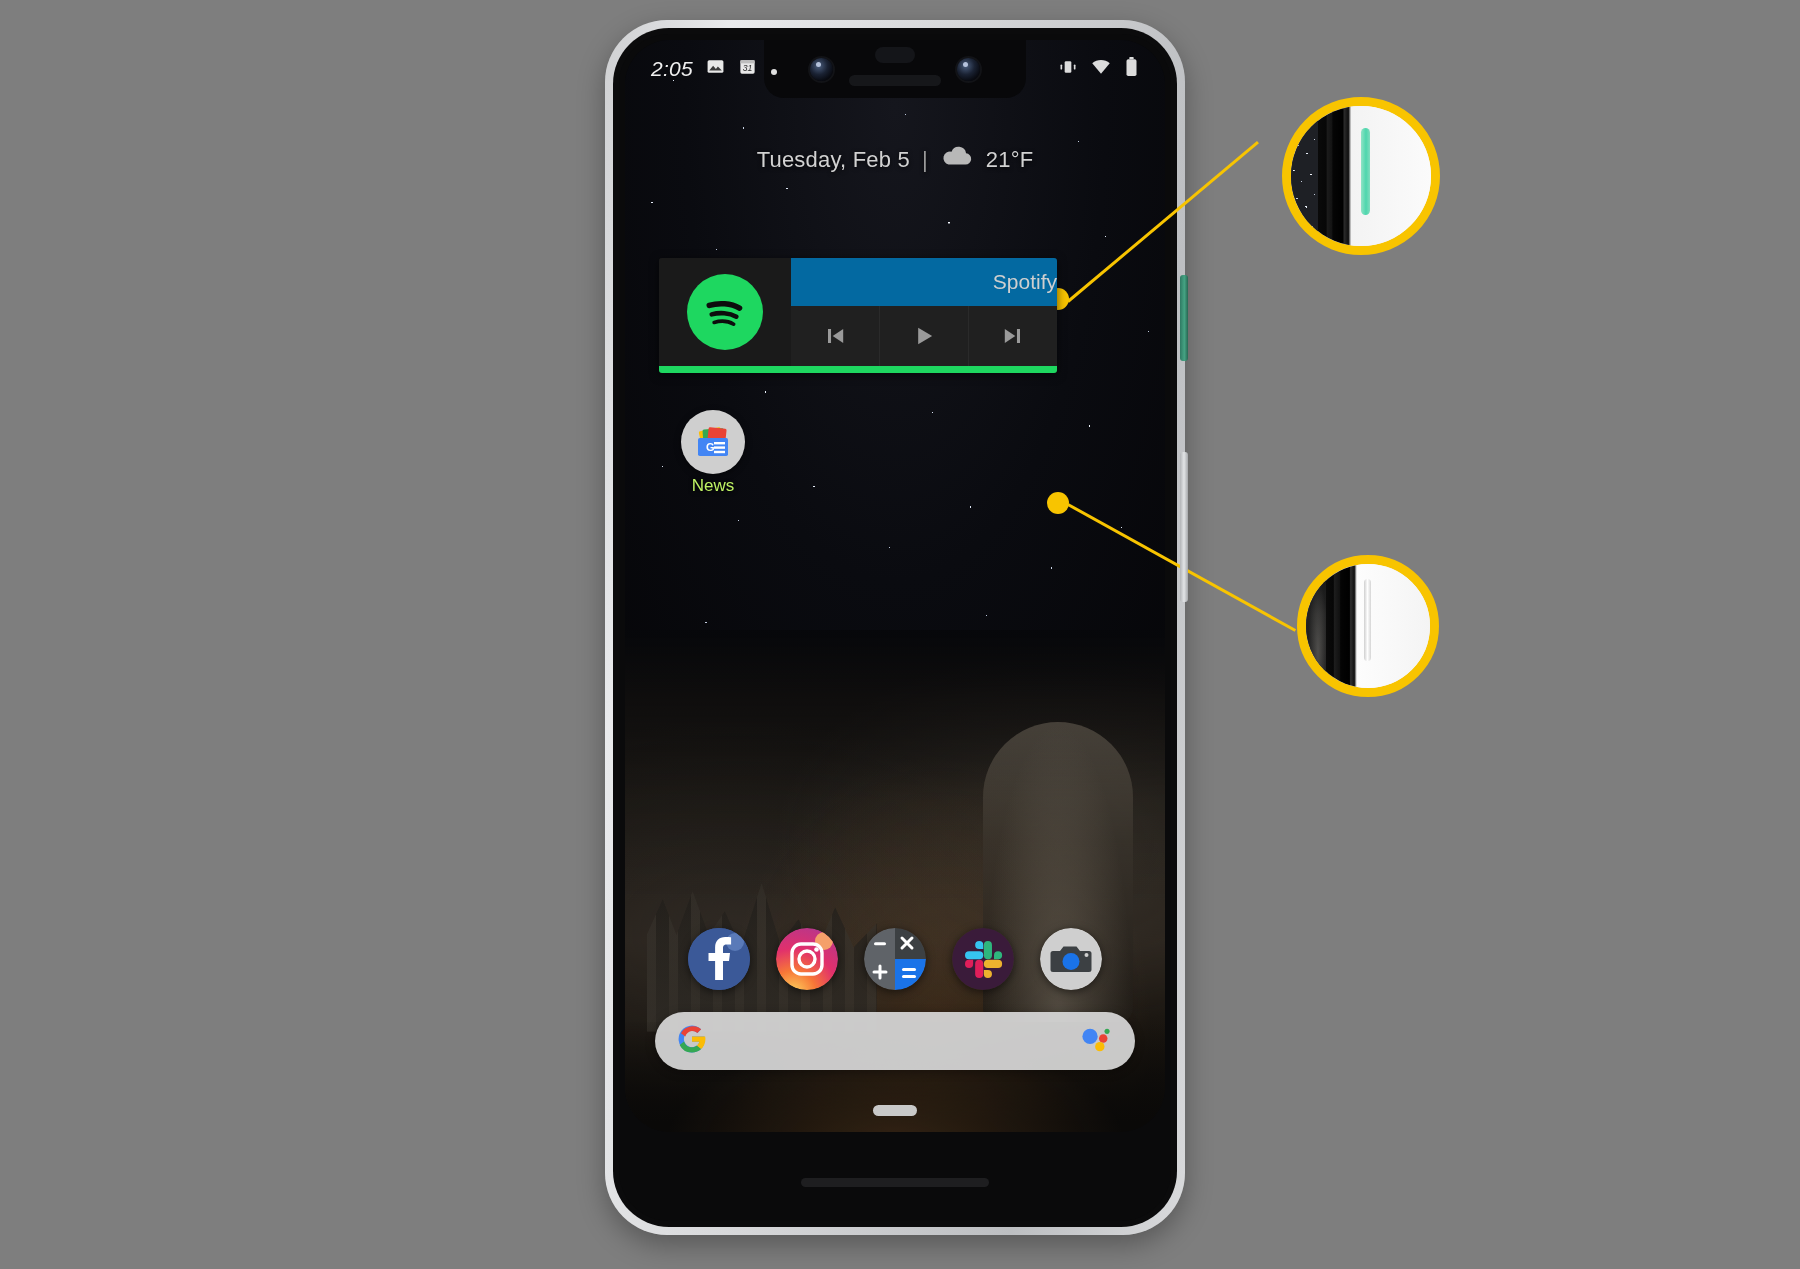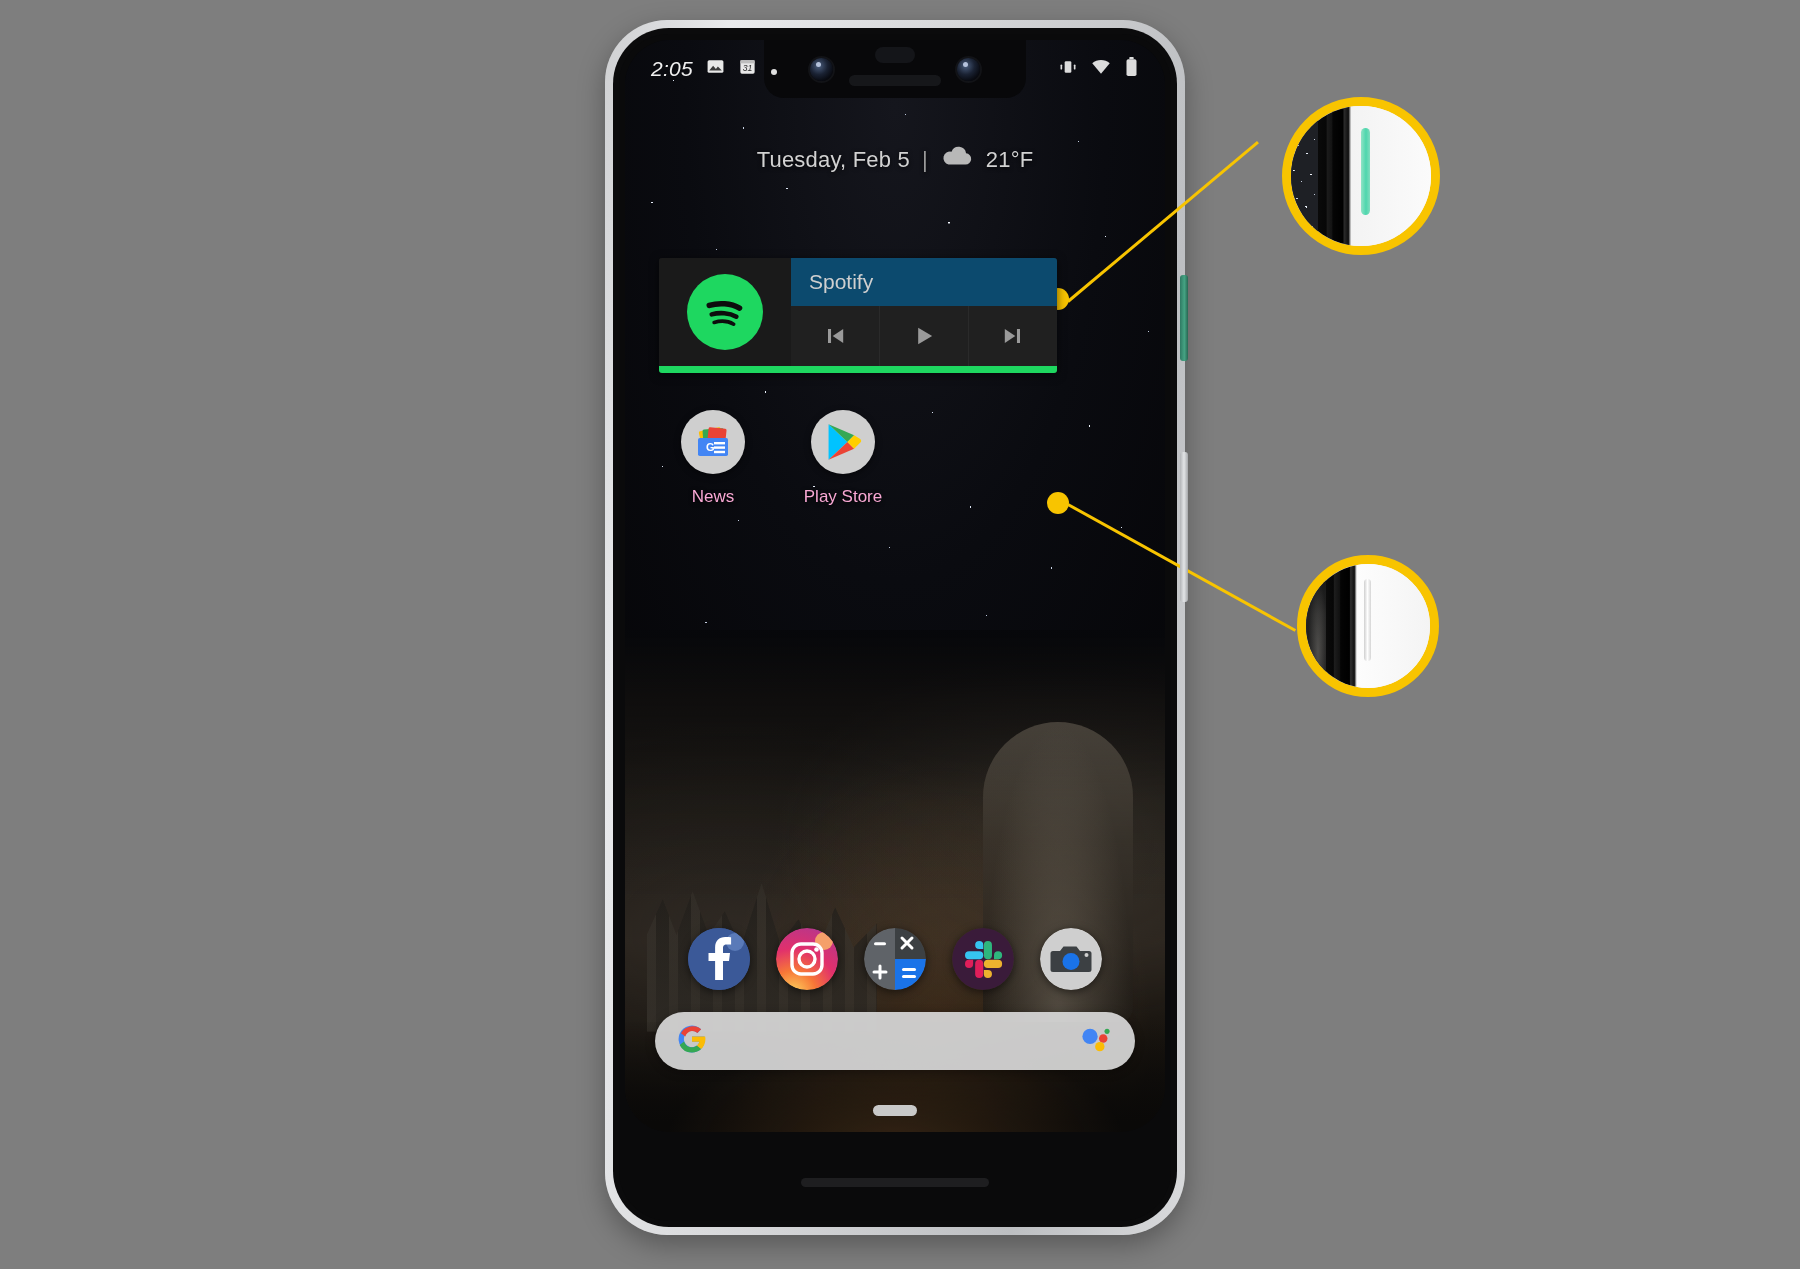--- a/index.html
+++ b/index.html
@@ -183,21 +183,21 @@
     display: flex; align-items: center; justify-content: center;
   }
   #spotify-logo {
     width: 76px; height: 76px; border-radius: 50%;
     background: #1ed760;
     display: flex; align-items: center; justify-content: center;
   }
   #spotify-right { flex: 1; display: flex; flex-direction: column; background: #1c1c1c; }
   #spotify-title {
     padding: 12px 0 0 18px; height: 48px;
-    color: #cfcfcf; font-size: 21px; background: #0c4a6e;
+    color: #cfcfcf; font-size: 21px; background: #0369a1; text-align: right;
   }
   #spotify-controls {
     flex: 1; display: flex; align-items: center; background: #202020;
   }
   .media-btn {
     flex: 1; display: flex; align-items: center; justify-content: center;
     height: 100%; border-right: 1px solid #2a2a2a;
   }
   .media-btn:last-child { border-right: none; }
   #spotify-progress {
@@ -210,21 +210,21 @@
     display: flex; gap: 22px;
   }
   .app-cell { width: 108px; text-align: center; }
   .app-icon-circle {
     width: 64px; height: 64px; margin: 0 auto; border-radius: 50%;
     background: #cfcfcf;
     display: flex; align-items: center; justify-content: center;
     box-shadow: 0 2px 6px rgba(0,0,0,.5);
   }
   .app-label {
-    margin-top: 13px; font-size: 17px; color: #f9a8d4;
+    margin-top: 2px; font-size: 17px; color: #bef264;
     text-shadow: 0 1px 4px rgba(0,0,0,.95);
   }
 
   
   #dock {
     position: absolute; left: 0; right: 0; bottom: 142px; z-index: 5;
     display: flex; justify-content: center; gap: 26px;
   }
   .dock-icon {
     width: 62px; height: 62px; border-radius: 50%;
@@ -479,31 +479,20 @@
               <rect x="17" y="8" width="18" height="15" rx="1.5" fill="#ea4335" transform="rotate(6 26 15)"></rect>
               <rect x="7" y="18" width="30" height="18" rx="1.8" fill="#4285f4"></rect>
               <text x="15" y="31" font-size="11" font-family="Liberation Sans, sans-serif" font-weight="bold" fill="#fff">G</text>
               <rect x="23" y="22" width="11" height="2.4" fill="#fff"></rect>
               <rect x="23" y="26.4" width="11" height="2.4" fill="#fff"></rect>
               <rect x="23" y="30.8" width="11" height="2.4" fill="#fff"></rect>
             </svg>
           </div>
           <div class="app-label">News</div>
         </div>
-        <div class="app-cell">
-          <div class="app-icon-circle">
-            <svg width="38" height="40" viewBox="0 0 32 36">
-              <path d="M3 2l17 16L3 34z" fill="#00c3ff"></path>
-              <path d="M3 2l17 16 6-6z" fill="#34a853"></path>
-              <path d="M3 34l17-16 6 6z" fill="#ea4335"></path>
-              <path d="M20 18l6-6 5.2 3.1c1.6 1 1.6 2.9 0 3.9L26 24z" fill="#ffce00"></path>
-            </svg>
-          </div>
-          <div class="app-label">Play Store</div>
-        </div>
       </div>
 
       <div id="dock">
         <div class="dock-icon" style="background:#3b5998;">
           <svg width="62" height="62" viewBox="0 0 62 62">
             <circle cx="31" cy="31" r="31" fill="#3b5998"></circle>
             <circle cx="47" cy="14" r="9" fill="#5a7ab8"></circle>
             <path d="M35 52V33h6l1-8h-7v-4.5c0-2.3.6-3.9 3.9-3.9h4.2V9.3C42.4 9.1 40 9 37.2 9c-6 0-10.1 3.7-10.1 10.4V25h-6.6v8h6.6v19z" fill="#ffffff"></path>
           </svg>
         </div>

